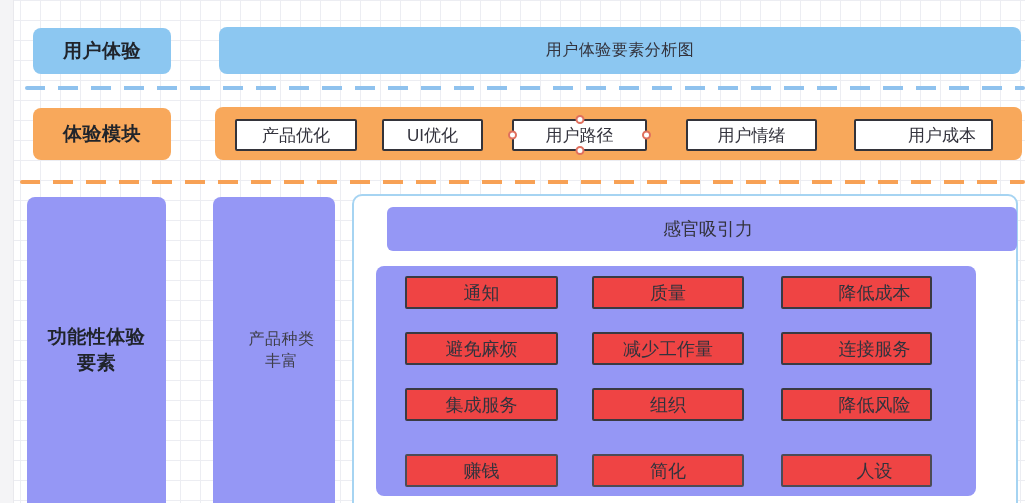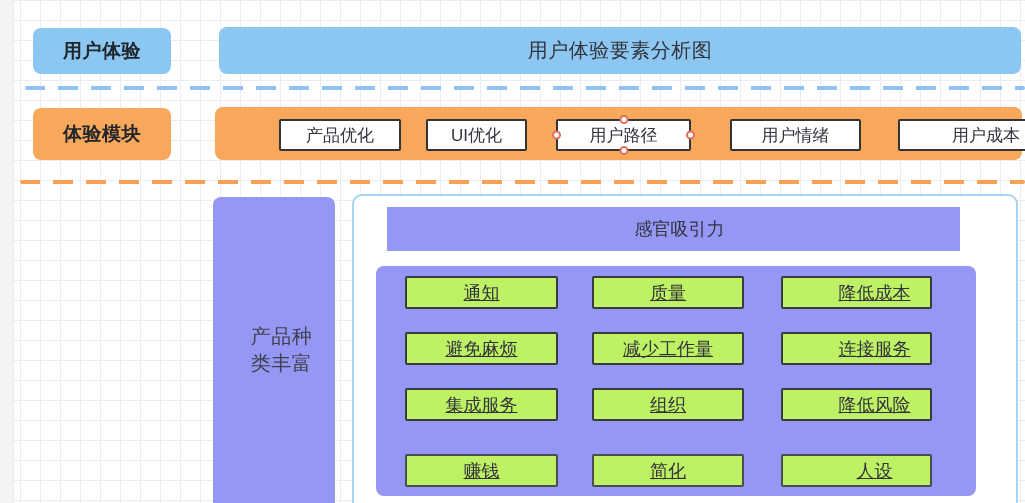--- a/index.html
+++ b/index.html
@@ -12,57 +12,57 @@
       linear-gradient(90deg, #ecedf2 1px, transparent 1px);
     background-size:20px 20px;
     color:#33333d;
   }
   .edge-strip{position:absolute;left:0;top:0;bottom:0;width:13px;background:#f4f4f6;border-right:1px solid #e9e9ed;}
   .node{position:absolute;display:flex;align-items:center;justify-content:center;box-sizing:border-box;}
   .blue{background:#8CC7F1;border-radius:8px;}
   .orange{background:#F8A85B;border-radius:8px;}
   .purple{background:#9597F5;border-radius:8px;}
   .lbl-bold{font-weight:700;color:#20242b;font-size:19px;letter-spacing:.5px;}
-  .lbl-reg{font-weight:400;color:#33333d;font-size:20px;letter-spacing:.5px;}
+  .lbl-reg{font-weight:400;color:#33333d;font-size:16px;letter-spacing:.5px;}
 
   .row1-label{left:33px;top:28px;width:138px;height:46px;}
   .row1-title{left:219px;top:27px;width:802px;height:47px;}
 
   .dash{position:absolute;height:4px;border-radius:2px;}
   .dash-blue{left:25px;top:86px;width:1000px;
     background:repeating-linear-gradient(90deg,#8FC2EE 0 20px,transparent 20px 33px);}
   .dash-orange{left:20px;top:180px;width:1005px;
     background:repeating-linear-gradient(90deg,#F7A155 0 20px,transparent 20px 33px);}
 
   .row2-label{left:33px;top:108px;width:138px;height:52px;}
   .row2-container{left:215px;top:107px;width:807px;height:53px;}
   .module{position:absolute;top:12px;height:32px;background:#fff;border:2px solid #33333a;
     border-radius:2px;display:flex;align-items:center;justify-content:center;
-    font-size:17px;color:#33333d;box-sizing:border-box;margin-left:44px;}
+    font-size:17px;color:#33333d;box-sizing:border-box;}
   .m1{left:20px;width:122px;} .m2{left:167px;width:101px;} .m3{left:297px;width:135px;}
   .m4{left:471px;width:131px;} .m5{left:639px;width:139px;padding-left:37px;}
   .handle{position:absolute;width:9px;height:9px;border-radius:50%;
     background:#fff;border:2px solid #E0705E;box-sizing:border-box;z-index:5;}
   .h-top{left:50%;top:-6px;transform:translateX(-50%);}
   .h-bottom{left:50%;bottom:-6px;transform:translateX(-50%);}
   .h-left{top:50%;left:-6px;transform:translateY(-50%);}
   .h-right{top:50%;right:-6px;transform:translateY(-50%);}
 
   .col1{left:27px;top:197px;width:139px;height:306px;border-radius:8px 8px 0 0;text-align:center;}
   .col1 .inner{width:110px;line-height:1.35;}
   .col2{left:213px;top:197px;width:122px;height:306px;border-radius:8px 8px 0 0;text-align:center;padding-left:15px;}
   .col2 .inner{width:80px;line-height:1.35;color:#3F3F4A;}
 
   .group{position:absolute;left:352px;top:194px;width:666px;height:320px;
     background:#fff;border:2px solid #A6D4F2;border-radius:10px;box-sizing:border-box;}
-  .group-header{position:absolute;left:33px;top:11px;width:573px;height:44px;border-radius:0;
+  .group-header{position:absolute;left:33px;top:11px;width:630px;height:44px;border-radius:6px;
     font-size:18px;color:#33333d;padding-left:12px;}
   .group-body{position:absolute;left:22px;top:70px;width:600px;height:230px;border-radius:8px;}
-  .cell{position:absolute;height:33px;background:#bef264;border:2px solid #3a3a42;border-radius:2px;
-    display:flex;align-items:center;justify-content:center;font-size:18px;color:#33333d;box-sizing:border-box;text-decoration:underline;}
+  .cell{position:absolute;height:33px;background:#ef4444;border:2px solid #3a3a42;border-radius:2px;
+    display:flex;align-items:center;justify-content:center;font-size:18px;color:#33333d;box-sizing:border-box;}
   .c1{left:29px;width:153px;} .c2{left:216px;width:152px;} .c3{left:405px;width:151px;padding-left:36px;}
   .r1{top:10px;} .r2{top:66px;} .r3{top:122px;} .r4{top:188px;border-color:#4c4c55;}
 </style>
 </head>
 <body>
 
 <div class="canvas">
   <div class="edge-strip"></div>
 
   <div class="node blue row1-label lbl-bold">用户体验</div>
@@ -80,20 +80,23 @@
       <span class="handle h-bottom"></span>
       <span class="handle h-left"></span>
       <span class="handle h-right"></span>
     </div>
     <div class="module m4">用户情绪</div>
     <div class="module m5">用户成本</div>
   </div>
 
   <div class="dash dash-orange"></div>
 
+  <div class="node purple col1 lbl-bold">
+    <div class="inner">功能性体验要素</div>
+  </div>
   <div class="node purple col2 lbl-reg">
     <div class="inner">产品种类丰富</div>
   </div>
 
   <div class="group">
     <div class="node purple group-header">感官吸引力</div>
     <div class="node purple group-body">
       <div class="cell r1 c1">通知</div>
       <div class="cell r1 c2">质量</div>
       <div class="cell r1 c3">降低成本</div>

